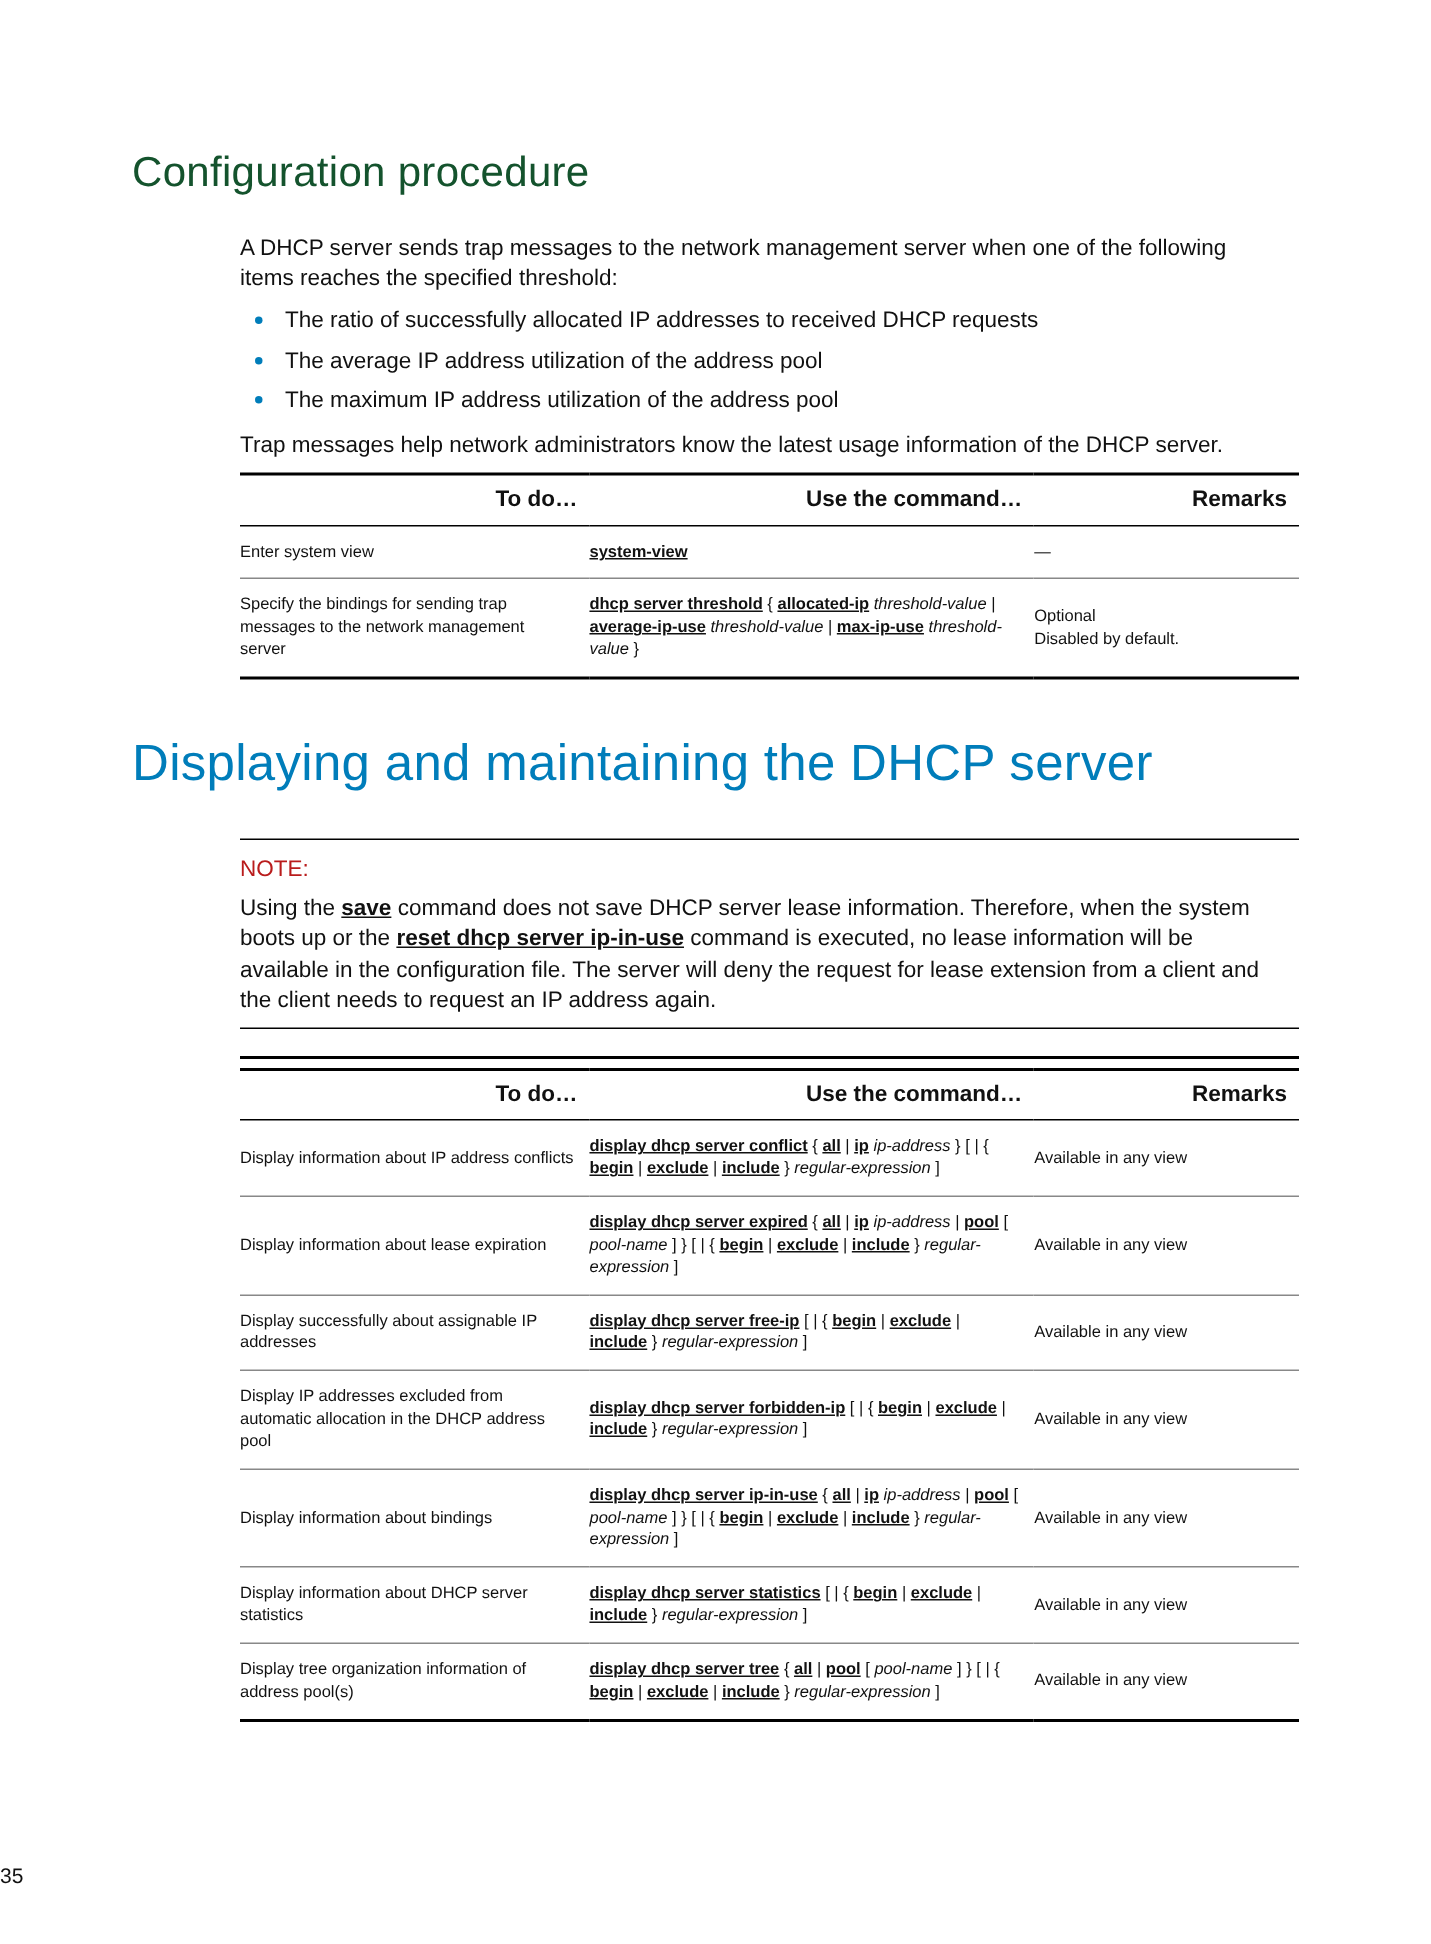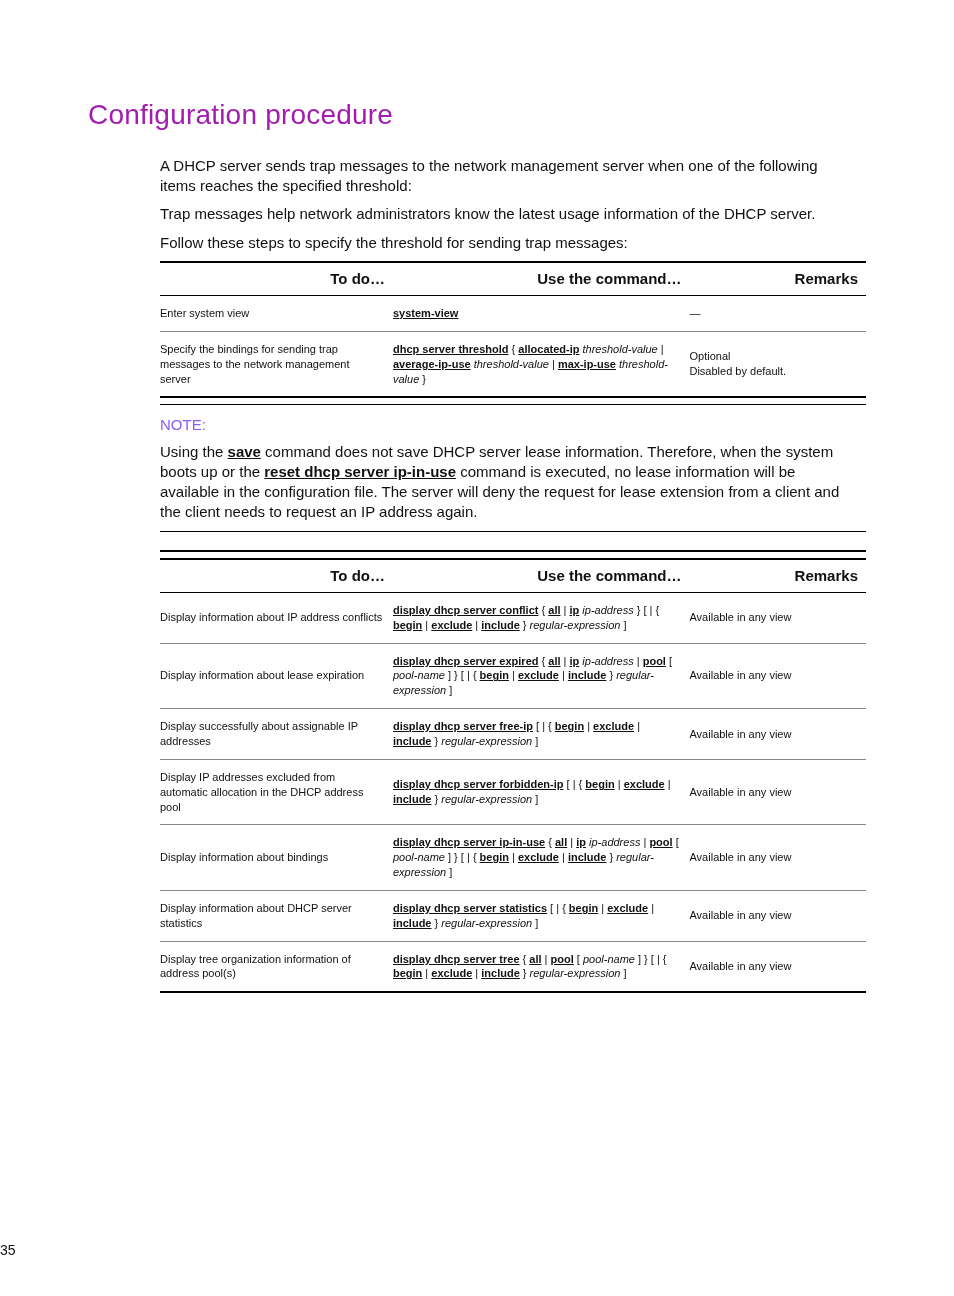--- a/index.html
+++ b/index.html
@@ -13,21 +13,21 @@
     line-height: 1.35;
   }
   .page {
     width: 954px;
     height: 1296px;
     position: relative;
     padding: 96px 88px 0 88px;
     box-sizing: border-box;
   }
   h2.sec {
-    color: #a21caf;
+    color: #14532d;
     font-weight: 300;
     font-size: 28px;
     margin: 0 0 22px 0;
     letter-spacing: 0.2px;
   }
   h1.sec {
     color: #007dba;
     font-weight: 300;
     font-size: 34px;
     margin: 34px 0 26px 0;
@@ -78,43 +78,47 @@
     line-height: 1.35;
   }
   .col-todo   { width: 33%; }
   .col-cmd    { width: 42%; }
   .col-rem    { width: 25%; }
   .b  { font-weight: 600; text-decoration: underline; }
   .it { font-style: italic; }
   .hr-thin  { border: none; border-top: 1px solid #000; margin: 6px 0 10px 0; }
   .hr-thick { border: none; border-top: 2px solid #000; margin: 18px 0 6px 0; }
   .note-label {
-    color: #8b5cf6;
+    color: #b91c1c;
     font-size: 15px;
     margin: 0 0 6px 0;
   }
   .pagenum {
     position: absolute;
     bottom: 36px;
     left: 0; right: 0;
     text-align: left;
     font-size: 14px;
   }
 </style>
 </head>
 <body>
 
 <div class="page">
 
   <h2 class="sec">Configuration procedure</h2>
 
   <div class="body-block">
     <p>A DHCP server sends trap messages to the network management server when one of the following items reaches the specified threshold:</p>
+    <ul class="bul">
+      <li>The ratio of successfully allocated IP addresses to received DHCP requests</li>
+      <li>The average IP address utilization of the address pool</li>
+      <li>The maximum IP address utilization of the address pool</li>
+    </ul>
     <p>Trap messages help network administrators know the latest usage information of the DHCP server.</p>
-    <p>Follow these steps to specify the threshold for sending trap messages:</p>
 
     <table class="cmd">
       <thead>
         <tr>
           <th class="col-todo">To do…</th>
           <th class="col-cmd">Use the command…</th>
           <th class="col-rem">Remarks</th>
         </tr>
       </thead>
       <tbody id="t1body">
@@ -125,20 +129,21 @@
           </tr>
           <tr>
             <td class="col-todo">Specify the bindings for sending trap messages to the network management server</td>
             <td class="col-cmd"><span class="b">dhcp server threshold</span><span> { </span><span class="b">allocated-ip</span><span> </span><span class="it">threshold-value</span><span> | </span><span class="b">average-ip-use</span><span> </span><span class="it">threshold-value</span><span> | </span><span class="b">max-ip-use</span><span> </span><span class="it">threshold-value</span><span> }</span></td>
             <td class="col-rem"><span>Optional</span><br><span>Disabled by default.</span></td>
           </tr>
         </tbody>
     </table>
   </div>
 
+  <h1 class="sec">Displaying and maintaining the DHCP server</h1>
 
   <div class="body-block">
     <hr class="hr-thin">
     <div class="note-label">NOTE:</div>
     <p id="note-body"><span>Using the </span><span class="b">save</span><span> command does not save DHCP server lease information. Therefore, when the system boots up or the </span><span class="b">reset dhcp server ip-in-use</span><span> command is executed, no lease information will be available in the configuration file. The server will deny the request for lease extension from a client and the client needs to request an IP address again.</span></p>
     <hr class="hr-thin">
 
     <div class="hr-thick"></div>
     <table class="cmd" style="margin-top:0;">
       <thead>

